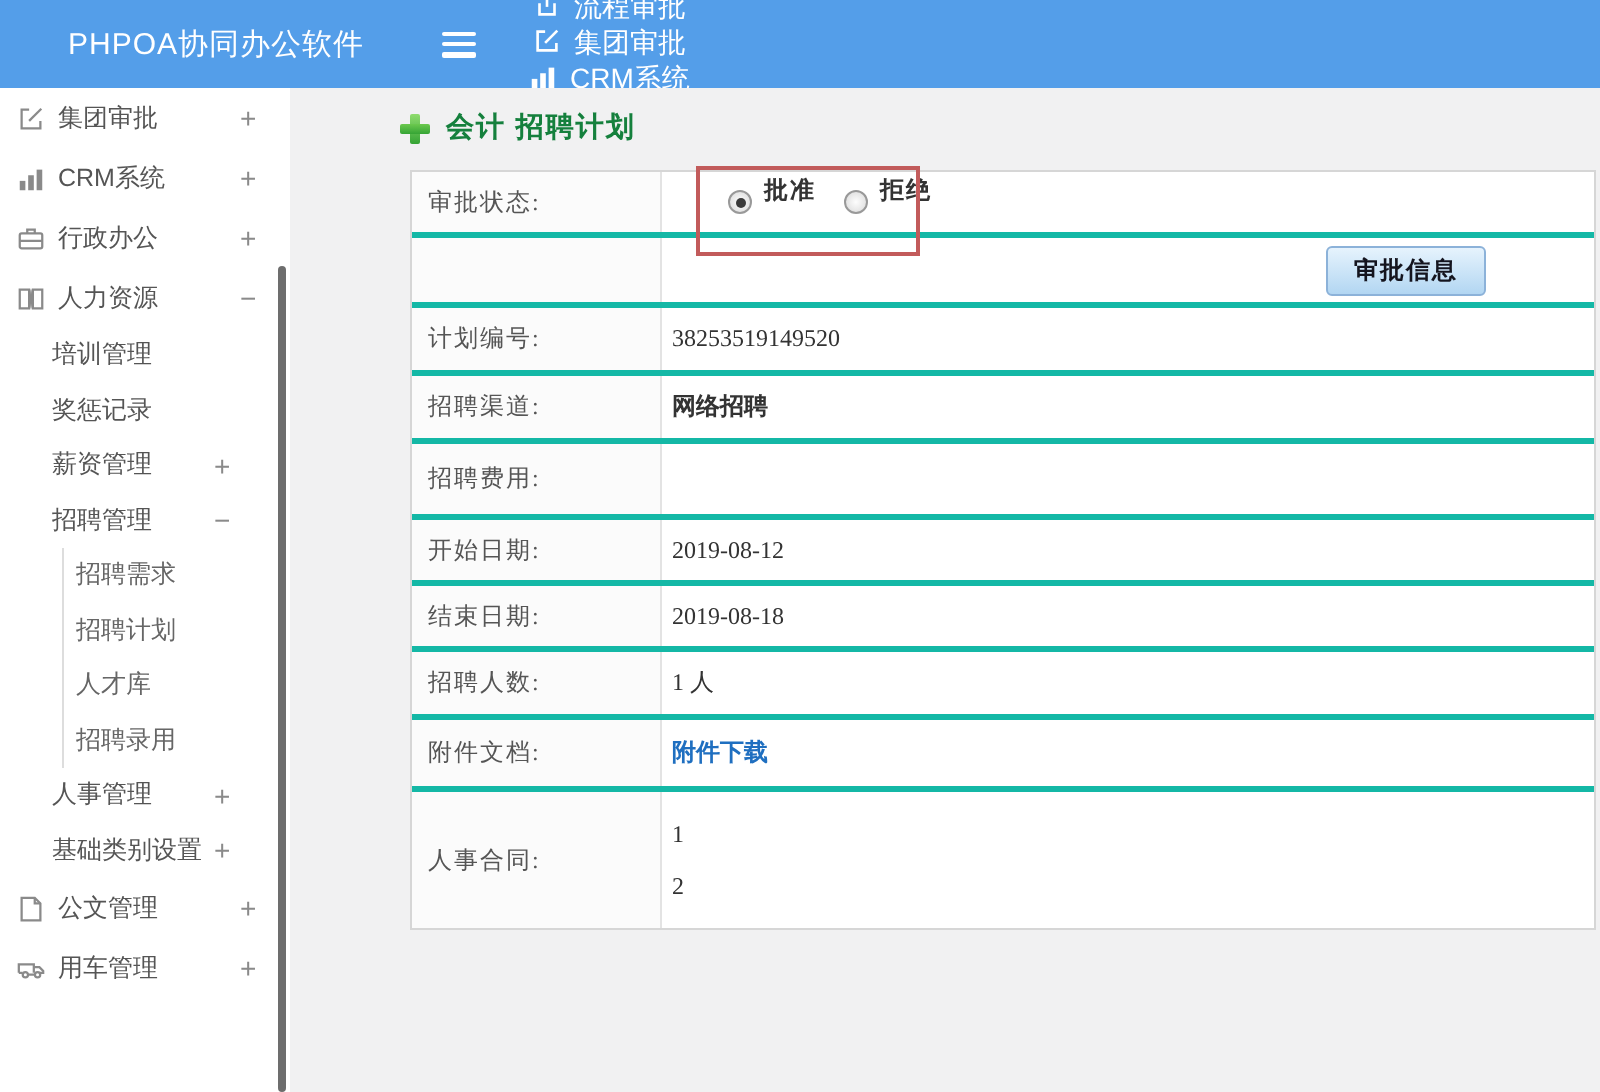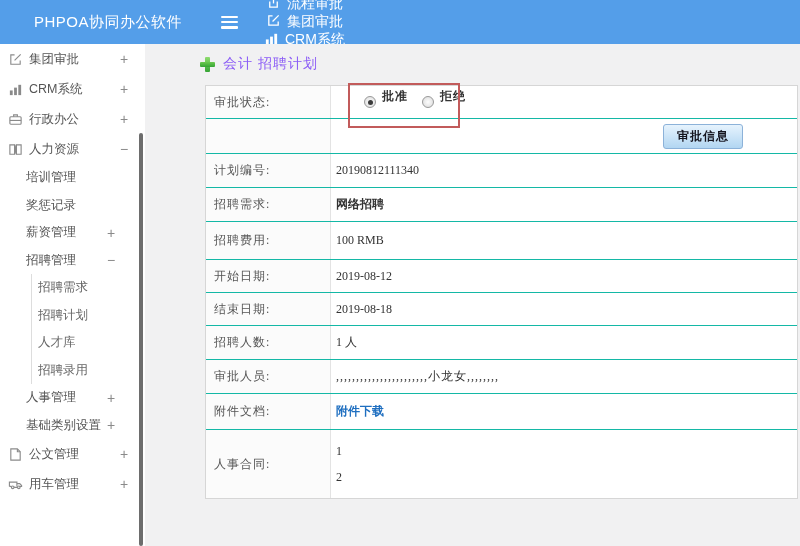--- a/index.html
+++ b/index.html
@@ -31,26 +31,26 @@
   .side-scrollbar { position:absolute; left:139px; top:89px; width:4px; height:413px; background:#6d6d6d; border-radius:2px; }
 
   
   .content { position:absolute; left:145px; top:44px; width:655px; height:502px; background:#f1f1f2; }
   .title-row { display:flex; align-items:center; padding:11px 0 0 55px; }
   .plus-icon { width:15px; height:15px; position:relative; margin-right:8px; }
   .plus-icon::before { content:""; position:absolute; left:5px; top:0; width:5px; height:15px;
     background:linear-gradient(#8fdc6e,#35a435); border-radius:1px; }
   .plus-icon::after { content:""; position:absolute; left:0; top:5px; width:15px; height:5px;
     background:linear-gradient(#6cc94f,#35a435); border-radius:1px; }
-  .page-title { font-size:14px; font-weight:normal; color:#8b5cf6; letter-spacing:1px; }
+  .page-title { font-size:14px; font-weight:bold; color:#15803d; letter-spacing:1px; }
 
   .form-table { position:absolute; left:60px; top:41px; width:593px;
     border:1px solid #d6d6d6; background:#fff;
     font-family:"Liberation Serif","DejaVu Serif",serif; font-size:12px; color:#333; }
-  .trow { display:flex; border-bottom:1px solid #14b8a6; }
+  .trow { display:flex; border-bottom:3px solid #14b8a6; }
   .trow:last-child { border-bottom:none; }
   .tlabel { width:125px; border-right:1px solid #e3e3e3; background:#fbfbfb;
     display:flex; align-items:center; padding-left:8px; color:#555; letter-spacing:1px; }
   .tvalue { flex:1; display:flex; align-items:center; padding-left:5px; }
   .bold { font-weight:bold; }
   .tvalue a { color:#1f6fc0; font-weight:bold; text-decoration:none; cursor:pointer;text-align:center; }
 
   .radio-cell { padding-left:33px; }
   .radio { width:12px; height:12px; border-radius:50%; border:1px solid #999;
     background:radial-gradient(#fdfdfd,#d9d9d9); position:relative; display:inline-block; cursor:pointer; }
@@ -263,53 +263,48 @@
 
     <div class="trow button-row">
       <div class="tlabel"></div>
       <div class="tvalue button-cell">
         <button class="approve-btn">审批信息</button>
       </div>
     </div>
 
     <div class="trow" style="height:34px">
       <div class="tlabel">计划编号:</div>
-      <div class="tvalue">20190812111340</div>
+      <div class="tvalue">38253519149520</div>
     </div>
 
 
     <div class="trow" style="height:34px">
-      <div class="tlabel">招聘需求:</div>
+      <div class="tlabel">招聘渠道:</div>
       <div class="tvalue bold">网络招聘</div>
     </div>
 
     <div class="trow" style="height:38px">
       <div class="tlabel">招聘费用:</div>
-      <div class="tvalue">100 RMB</div>
     </div>
 
     <div class="trow" style="height:33px">
       <div class="tlabel">开始日期:</div>
       <div class="tvalue">2019-08-12</div>
     </div>
 
     <div class="trow" style="height:33px">
       <div class="tlabel">结束日期:</div>
       <div class="tvalue">2019-08-18</div>
     </div>
 
     <div class="trow" style="height:34px">
       <div class="tlabel">招聘人数:</div>
       <div class="tvalue">1 人</div>
     </div>
 
-    <div class="trow" style="height:34px">
-      <div class="tlabel">审批人员:</div>
-      <div class="tvalue commas">,,,,,,,,,,,,,,,,,,,,,,,小龙女,,,,,,,,</div>
-    </div>
 
     <div class="trow" style="height:36px">
       <div class="tlabel">附件文档:</div>
       <div class="tvalue">
         <a>附件下载</a>
       </div>
     </div>
 
     <div class="trow" style="height:68px">
       <div class="tlabel">人事合同:</div>

